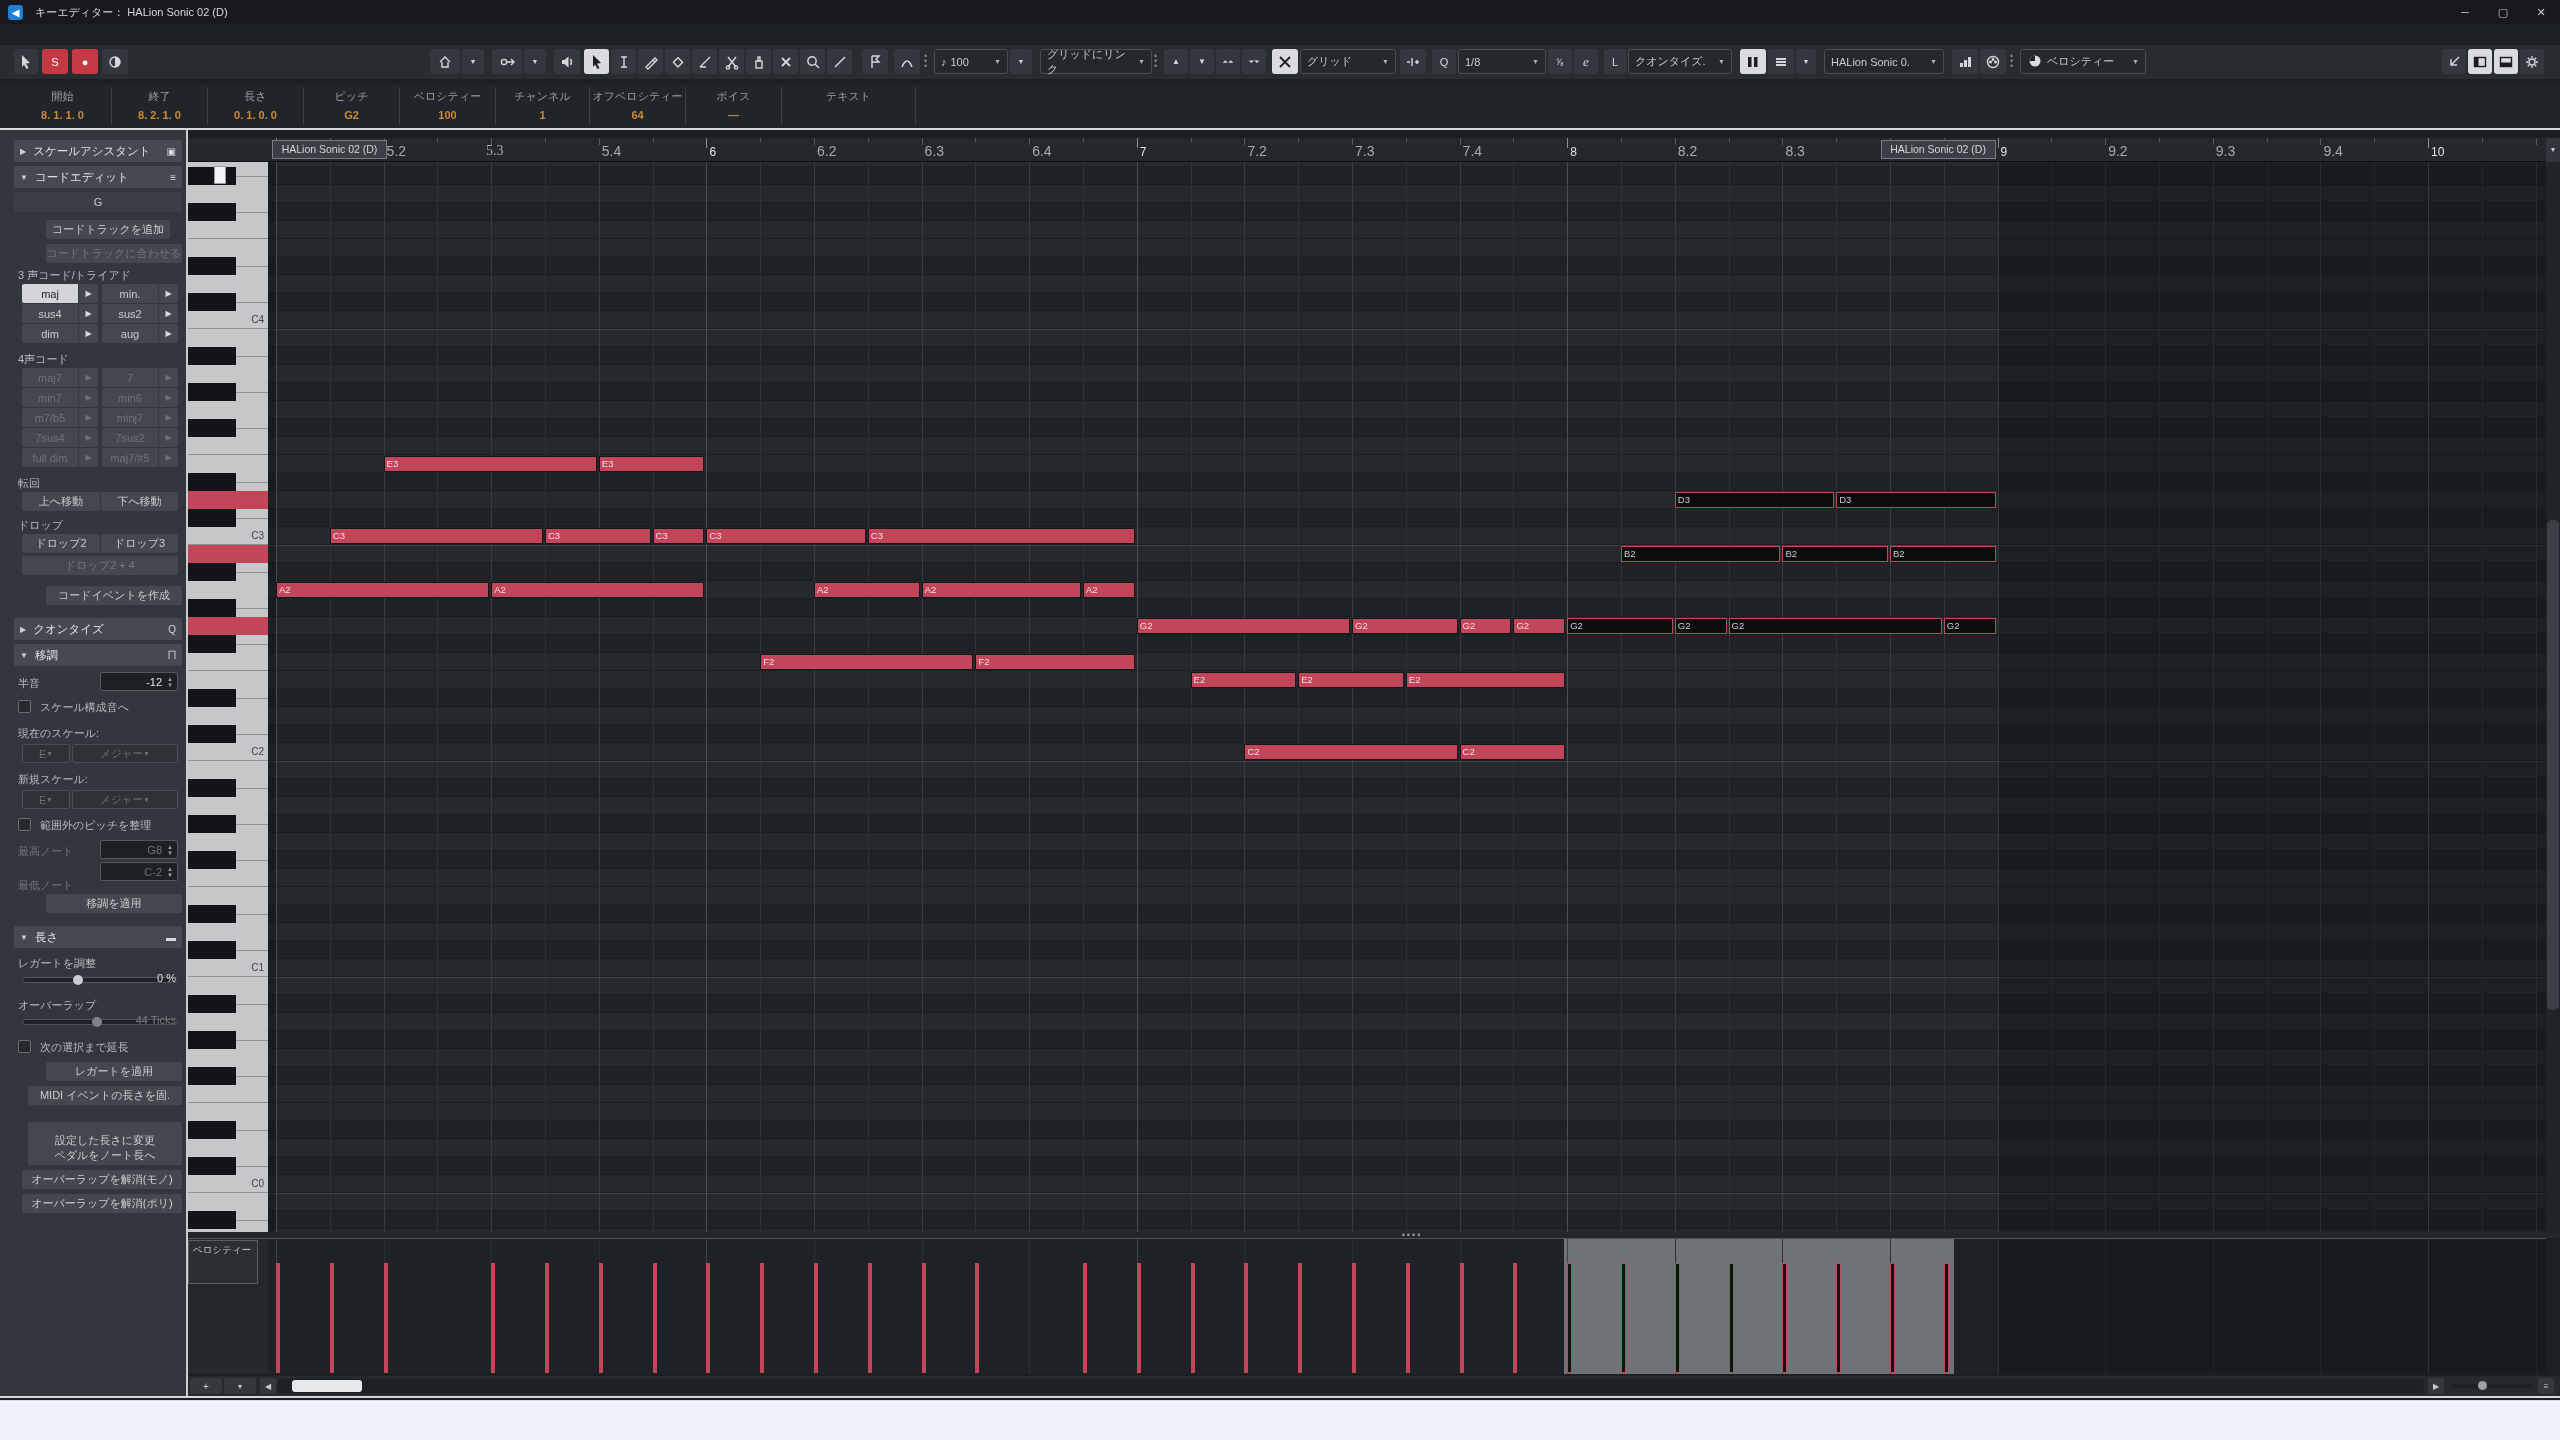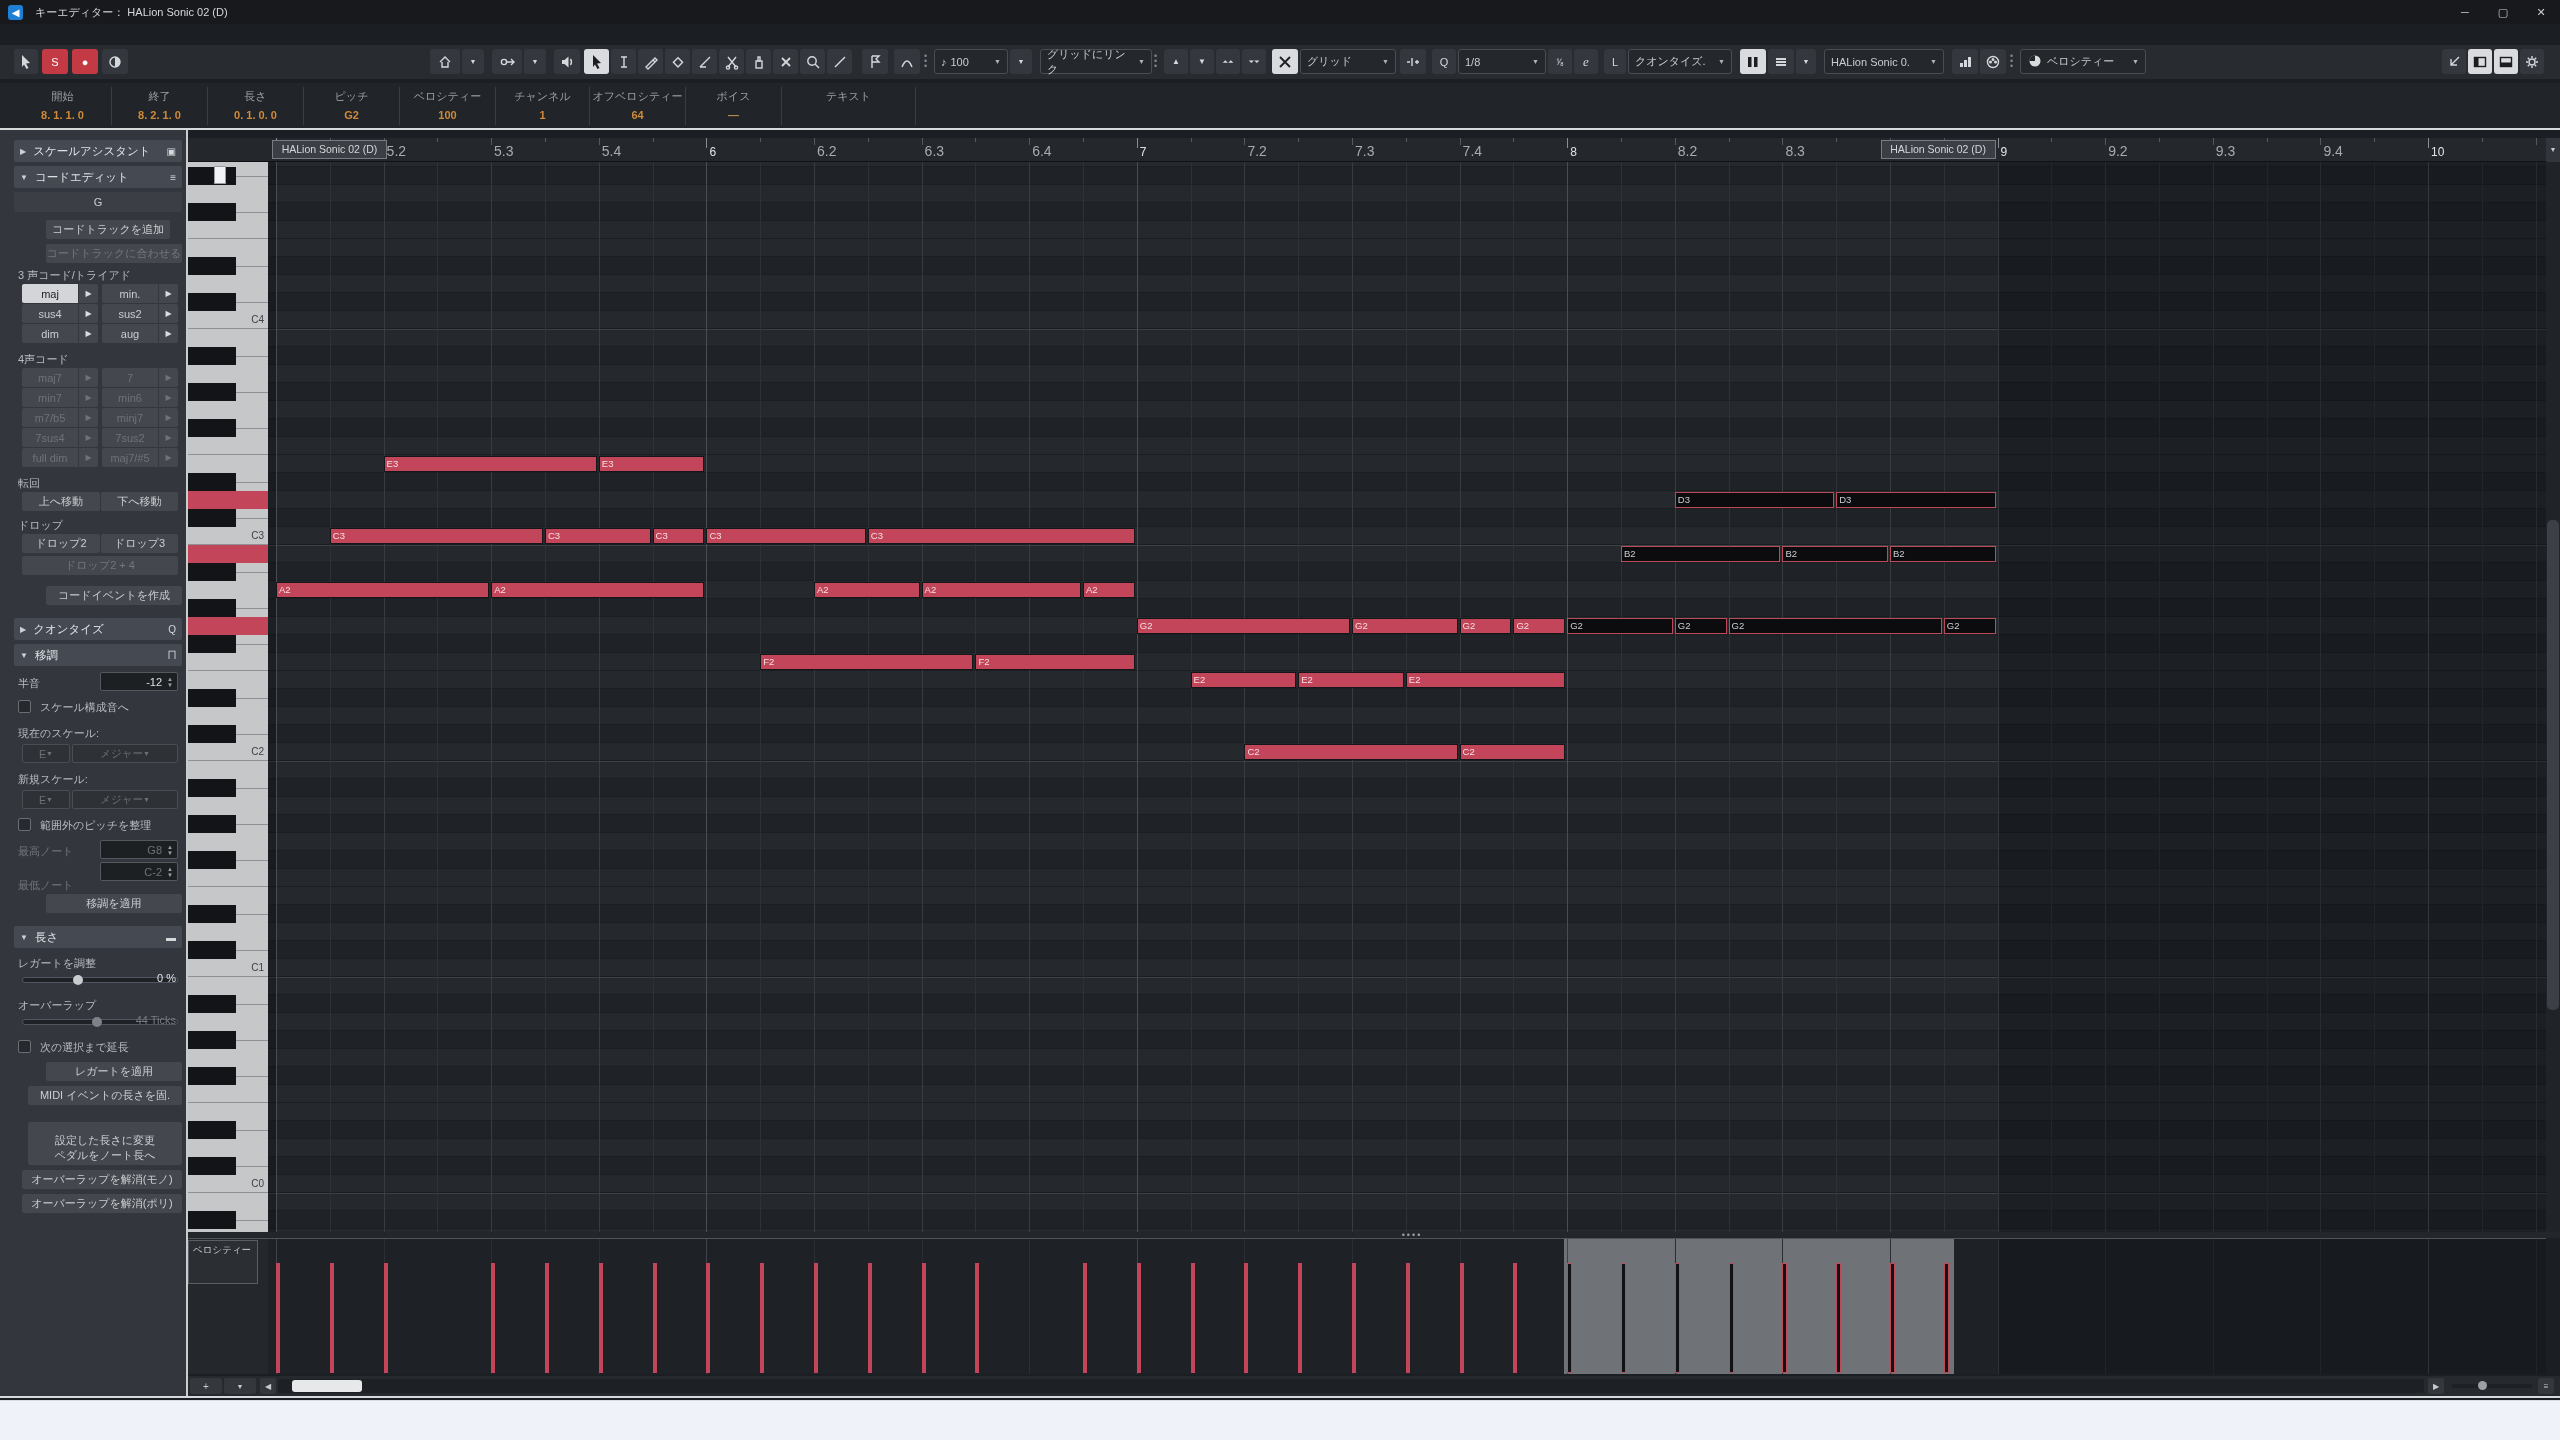--- a/index.html
+++ b/index.html
@@ -586,21 +586,21 @@
       <div class="rtick" style="left: 1837.2px; height: 7px; background: rgb(86, 90, 96);"></div>
       <div class="rtick" style="left: 1891px; height: 4px; background: rgb(86, 90, 96);"></div>
       <div class="rtick" style="left: 1944.8px; height: 7px; background: rgb(86, 90, 96);"></div>
       <div class="rtick" style="left: 1998.6px; height: 4px; background: rgb(86, 90, 96);"></div>
       <div class="rtick" style="left: 2052.4px; height: 7px; background: rgb(86, 90, 96);"></div>
       <div class="rtick" style="left: 2106.2px; height: 4px; background: rgb(86, 90, 96);"></div>
       <div class="rtick" style="left: 2160px; height: 10px; background: rgb(138, 142, 147);"></div>
       <div class="rtick" style="left: 2213.8px; height: 4px; background: rgb(86, 90, 96);"></div>
       <div class="rtick" style="left: 2267.6px; height: 7px; background: rgb(86, 90, 96);"></div>
       <div class="rlabel" style="left: 118.6px;">5.2</div>
-      <div class="rlabel" style="left: 226px;">5.3</div>
+      <div class="rlabel" style="left: 218px; font-family: Liberation Serif, serif;">5.3</div>
       <div class="rlabel" style="left: 333.8px;">5.4</div>
       <div class="rlabel bar" style="left: 441.4px;">6</div>
       <div class="rlabel" style="left: 549px;">6.2</div>
       <div class="rlabel" style="left: 656.6px;">6.3</div>
       <div class="rlabel" style="left: 764.2px;">6.4</div>
       <div class="rlabel bar" style="left: 871.8px;">7</div>
       <div class="rlabel" style="left: 979.4px;">7.2</div>
       <div class="rlabel" style="left: 1087px;">7.3</div>
       <div class="rlabel" style="left: 1194.6px;">7.4</div>
       <div class="rlabel bar" style="left: 1302.2px;">8</div>

